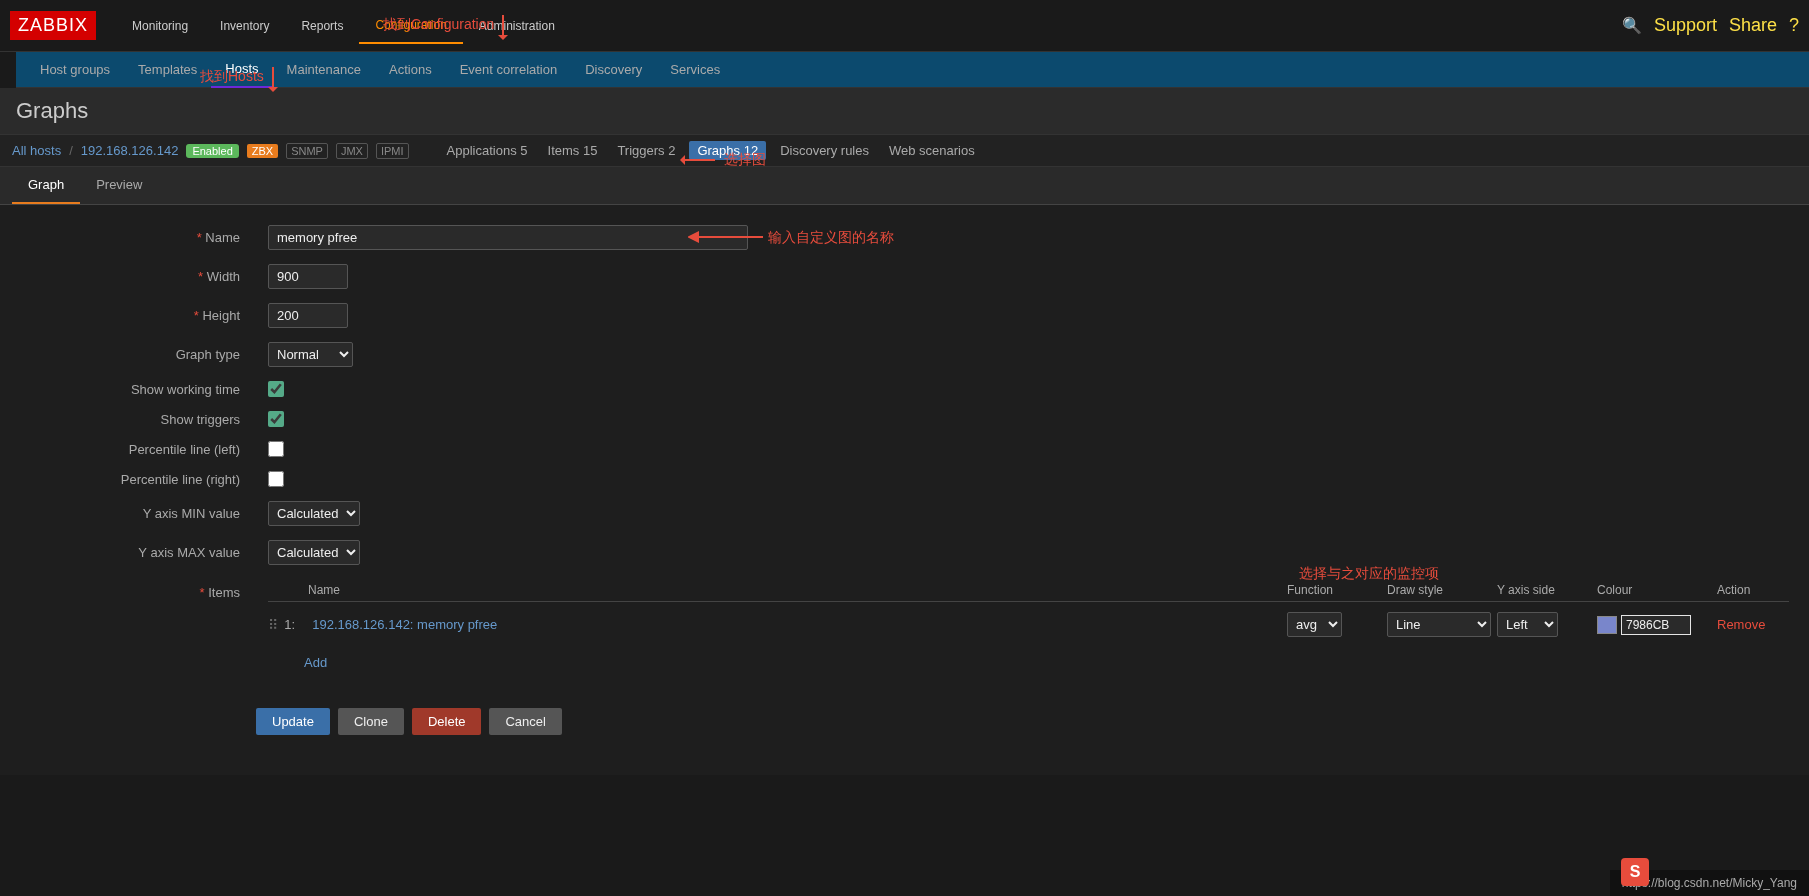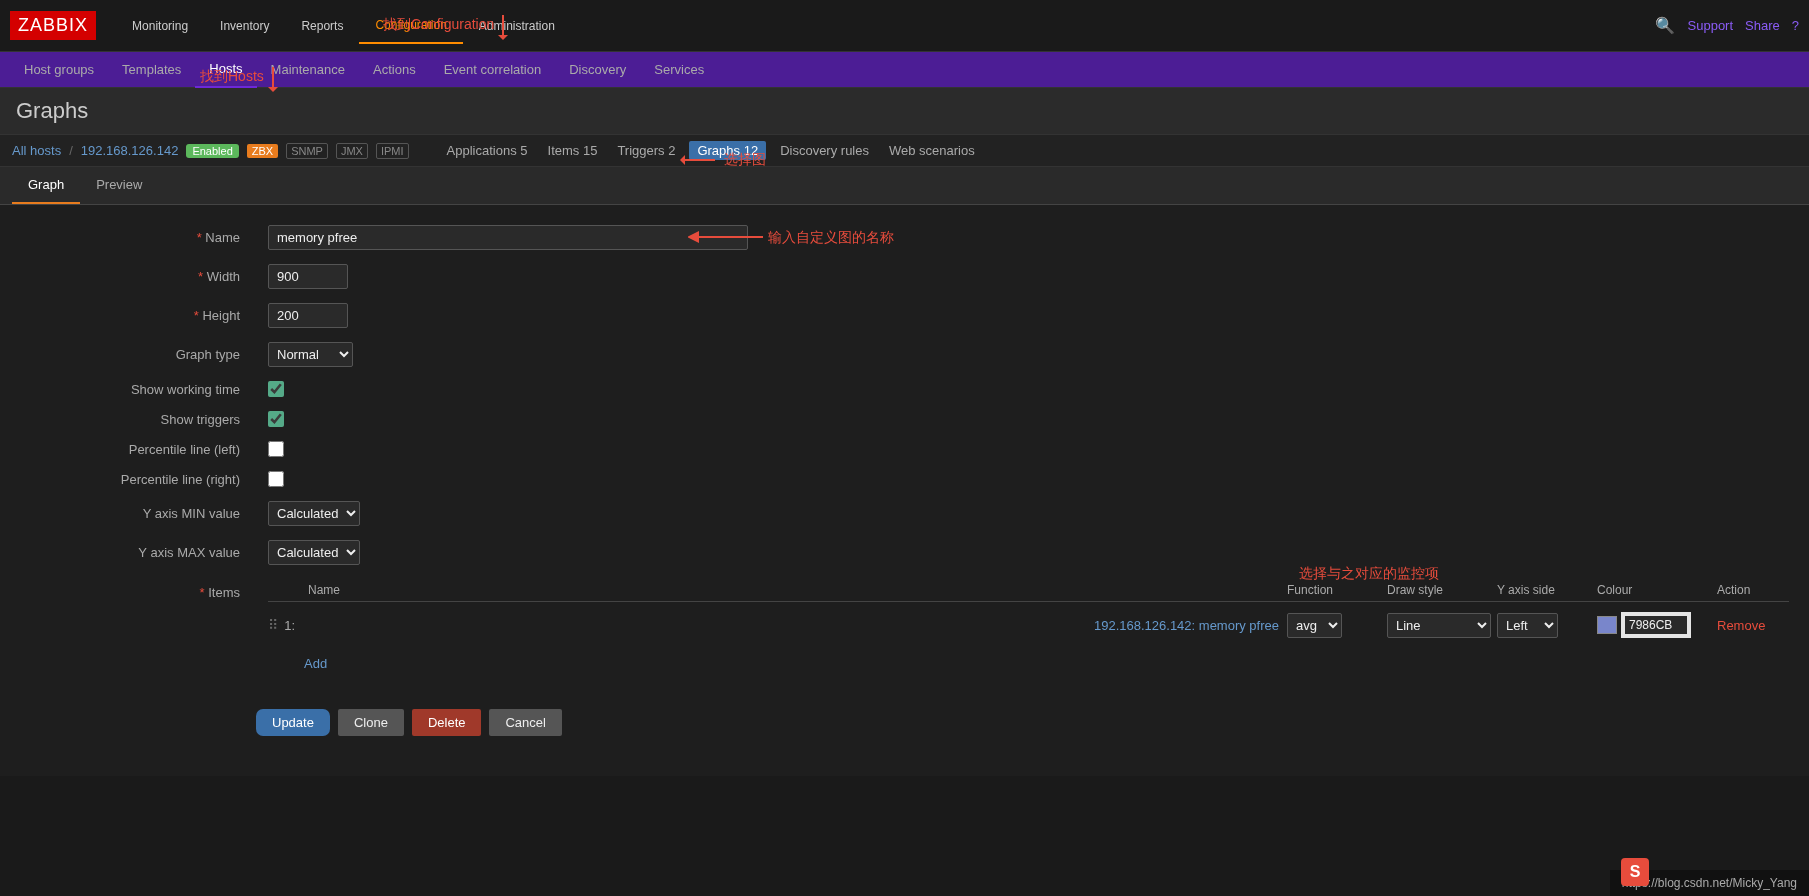--- a/index.html
+++ b/index.html
@@ -6,24 +6,24 @@
     body { background: #1a1a1a; color: #ccc; font-family: Arial, sans-serif; font-size: 13px; min-width: 1809px; }
 
     
     .top-nav { background: #1a1a1a; display: flex; align-items: center; padding: 0 10px; height: 52px; border-bottom: 1px solid #333; }
     .logo { background: #d40000; color: #fff; font-weight: normal; font-size: 18px; padding: 4px 8px; margin-right: 20px; letter-spacing: 1px; }
     .top-nav-items { display: flex; gap: 0; flex: 1; }
     .top-nav-item { color: #ccc; padding: 0 16px; height: 36px; display: flex; align-items: center; cursor: pointer; font-size: 12px; text-decoration: none; }
     .top-nav-item.active { color: #ff8c00; border-bottom: 2px solid #ff8c00; }
     .top-nav-right { display: flex; align-items: center; gap: 12px; margin-left: auto; }
     .search-icon-btn { color: #aaa; background: none; border: none; cursor: pointer; font-size: 16px; }
-    .support-btn, .share-btn, .help-btn { color: #8b5cf6; background: none; border: none; cursor: pointer; font-size: 13px; }
-
-    
-    .sub-nav { background: #4c1d95; display: flex; align-items: center; padding: 0 10px; height: 36px; border-bottom: 1px solid #333; }
+    .support-btn, .share-btn, .help-btn { color: #fde047; background: none; border: none; cursor: pointer; font-size: 18px; }
+
+    
+    .sub-nav { background: #0c4a6e; display: flex; align-items: center; padding: 0 10px; height: 36px; border-bottom: 1px solid #333; margin-left: 16px; }
     .sub-nav-item { color: #aaa; padding: 0 14px; height: 36px; display: flex; align-items: center; cursor: pointer; font-size: 13px; }
     .sub-nav-item.active { color: #fff; border-bottom: 2px solid #6d28d9; }
 
     
     .page-header { background: #2b2b2b; padding: 10px 16px; border-bottom: 1px solid #333; }
     .page-title { font-size: 22px; color: #ccc; font-weight: normal; }
 
     
     .breadcrumb-bar { background: #222; padding: 6px 12px; display: flex; align-items: center; gap: 8px; border-bottom: 1px solid #333; font-size: 13px; flex-wrap: wrap; }
     .breadcrumb-link { color: #6699cc; cursor: pointer; text-decoration: none; }
@@ -58,35 +58,35 @@
     .items-table-header .col-name { flex: 2; padding-left: 40px; }
     .items-table-header .col-func { width: 100px; padding-left: 8px; }
     .items-table-header .col-draw { width: 110px; padding-left: 8px; }
     .items-table-header .col-yaxis { width: 100px; padding-left: 8px; }
     .items-table-header .col-colour { width: 120px; padding-left: 8px; }
     .items-table-header .col-action { width: 80px; padding-left: 8px; }
 
     .items-table-row { display: flex; align-items: center; padding: 6px 0; }
     .drag-handle { color: #666; margin-right: 6px; cursor: move; font-size: 14px; }
     .row-num { color: #aaa; margin-right: 8px; width: 20px; }
-    .item-link { color: #6699cc; cursor: pointer; flex: 2; text-align: right; }
+    .item-link { color: #6699cc; cursor: pointer; flex: 2; }
     .col-func-val { width: 100px; padding-left: 8px; }
     .col-draw-val { width: 110px; padding-left: 8px; }
     .col-yaxis-val { width: 100px; padding-left: 8px; }
     .col-colour-val { width: 120px; padding-left: 8px; display: flex; align-items: center; gap: 4px; }
     .col-action-val { width: 80px; padding-left: 8px; }
     .colour-swatch { width: 20px; height: 18px; background: #7986cb; border: 1px solid #888; display: inline-block; }
-    .colour-input { background: #2a2a2a; border: 4px solid #e5e5e5; color: #eee; width: 70px; padding: 2px 4px; font-size: 12px; }
+    .colour-input { background: #2a2a2a; border: 1px solid #e5e5e5; color: #eee; width: 70px; padding: 2px 4px; font-size: 12px; }
     .remove-link { color: #e74c3c; cursor: pointer; }
     .add-link { color: #6699cc; cursor: pointer; font-size: 13px; margin-top: 6px; display: inline-block; }
 
     
     .form-buttons { display: flex; gap: 8px; padding: 20px; margin-top: 10px; }
     .btn { padding: 6px 16px; border: none; border-radius: 2px; cursor: pointer; font-size: 13px; }
-    .btn-blue { background: #3a6fa8; color: #fff; border-radius: 7px; }
+    .btn-blue { background: #3a6fa8; color: #fff; }
     .btn-gray { background: #555; color: #eee; }
     .btn-red { background: #a0392a; color: #fff; }
 
     
     .bottom-bar { position: fixed; bottom: 0; right: 0; padding: 6px 12px; background: #111; color: #aaa; font-size: 12px; }
 
     
     .csdn-badge { position: fixed; bottom: 10px; right: 160px; background: #e74c3c; color: #fff; width: 28px; height: 28px; border-radius: 4px; display: flex; align-items: center; justify-content: center; font-size: 16px; font-weight: bold; }
 
     

